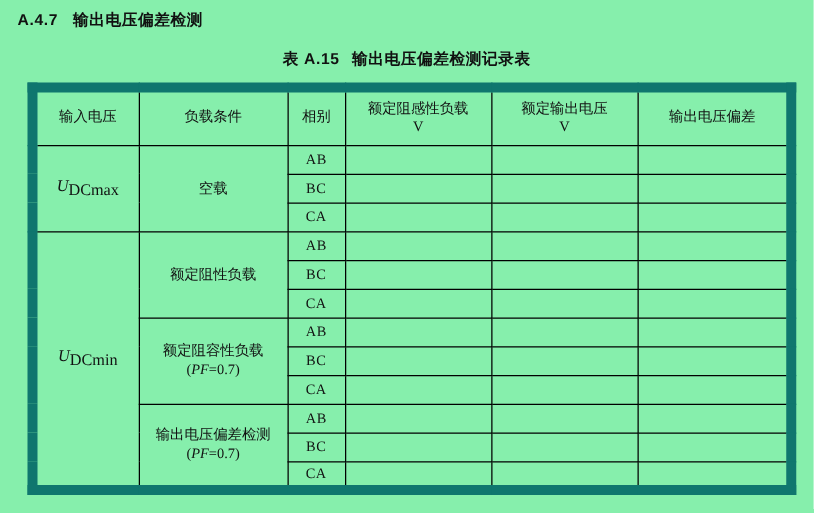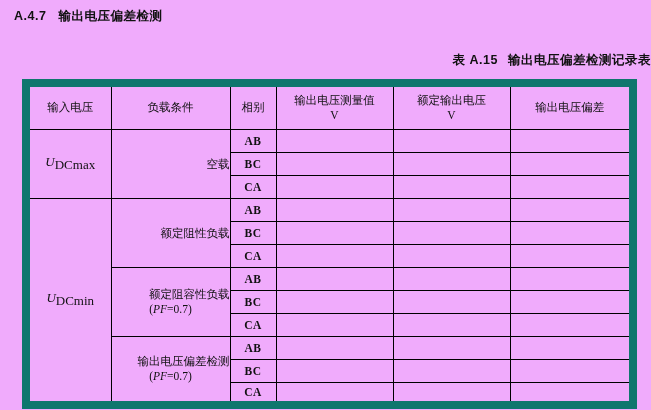--- a/index.html
+++ b/index.html
@@ -1,37 +1,37 @@
 <!DOCTYPE html>
 <html><head>
 <meta charset="utf-8">
 <style>
   * { box-sizing: border-box; }
   html, body { margin: 0; padding: 0; background: #ffffff; }
   .page {
     position: relative;
     width: 651px;
     height: 410px;
-    background: #f0abfc;
+    background: #86efac;
     color: #111111;
     font-family: "Liberation Serif", "DejaVu Serif", serif;
     overflow: hidden;
   }
   .section-heading {
     margin: 9px 0 0 14px;
     font-family: "Liberation Sans", "DejaVu Sans", sans-serif;
     font-weight: bold;
     font-size: 12.5px;
     line-height: 14px;
     letter-spacing: 0.5px;
   }
   .section-heading .num { margin-right: 12px; }
   .table-title {
-    margin-top: 30px;
-    text-align: right;
+    margin-top: 17px;
+    text-align: center;
     font-family: "Liberation Sans", "DejaVu Sans", sans-serif;
     font-weight: bold;
     font-size: 12.5px;
     line-height: 14px;
     letter-spacing: 0.5px;
   }
   .table-title .num { margin-right: 10px; }
   table.record-table {
     border-collapse: collapse;
     table-layout: fixed;
@@ -46,24 +46,24 @@
     font-weight: normal;
     font-size: 11.5px;
     padding: 0;
     color: #111;
     overflow: hidden;
   }
   .record-table thead tr { height: 46px; }
   .record-table tbody tr { height: 23px; }
   th .label, th .unit { line-height: 15px; }
   th .unit:empty { display: none; }
-  td.phase-cell { letter-spacing: 0.5px; font-weight: bold; }
+  td.phase-cell { letter-spacing: 0.5px; }
   td.input-voltage-cell i { font-size: 13px; }
   td.input-voltage-cell sub { font-size: 13px; font-style: normal; letter-spacing: 0; }
-  td.load-condition-cell .load-name { line-height: 16px; text-align: right; }
+  td.load-condition-cell .load-name { line-height: 16px; }
   td.load-condition-cell .load-note { line-height: 15px; }
   td.load-condition-cell .load-note:empty { display: none; }
   .load-note i { font-style: italic; margin-top: 20px; }
 </style>
 </head>
 <body>
 
 <div class="page">
 
   <div class="section-heading">
@@ -91,21 +91,21 @@
         </th>
         <th>
           <div class="label">负载条件</div>
 
         </th>
         <th>
           <div class="label">相别</div>
 
         </th>
         <th>
-          <div class="label">输出电压测量值</div>
+          <div class="label">额定阻感性负载</div>
           <div class="unit">V</div>
         </th>
         <th>
           <div class="label">额定输出电压</div>
           <div class="unit">V</div>
         </th>
         <th>
           <div class="label">输出电压偏差</div>
 
         </th>

